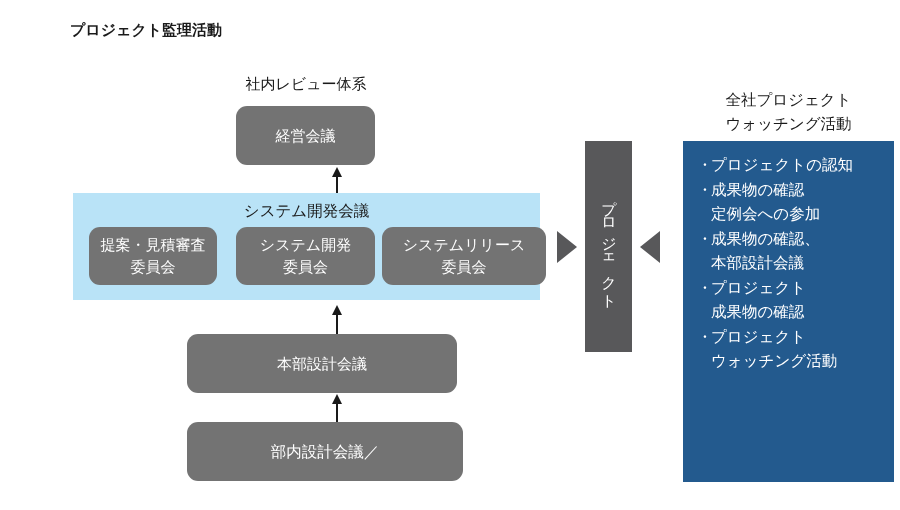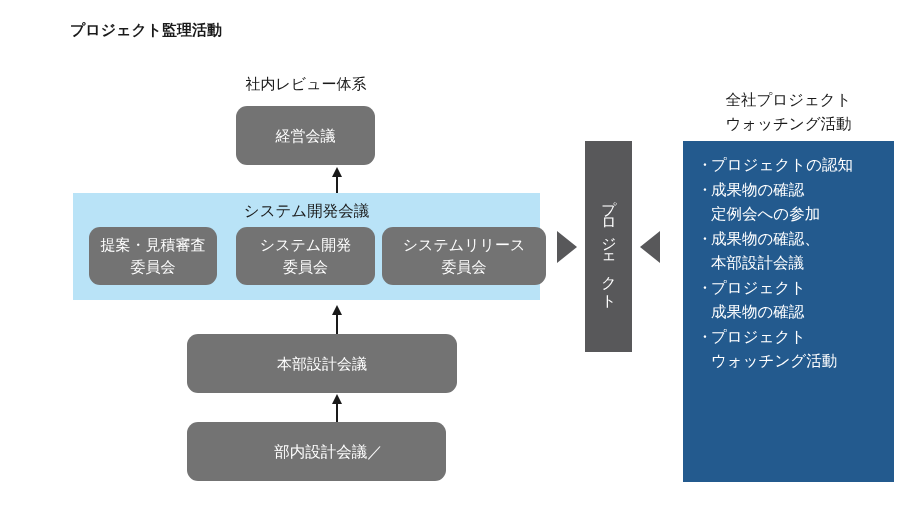--- a/index.html
+++ b/index.html
@@ -71,21 +71,21 @@
 
 <div class="abs dbox" style="left:155px; top:334px; width:270px; height:59px;">
   <span>本部設計会議</span>
 </div>
 
 <div class="abs" style="left:268px; top:394px; width:10px; height:28px;">
   <div class="arrow-head abs" style="left:0; top:0;"></div>
   <div class="arrow-line abs" style="left:4px; top:8px; height:20px;"></div>
 </div>
 
-<div class="abs dbox" style="left:155px; top:422px; width:235px; height:59px; font-size:15.5px;padding-left:24px;">
+<div class="abs dbox" style="left:155px; top:422px; width:276px; height:59px; font-size:15.5px;">
   <div>
     <div>部内設計会議／</div>
   </div>
 </div>
 
 <div class="abs tri-r" style="left:525px; top:231px;"></div>
 <div class="abs proj" style="left:553px; top:141px; width:47px; height:211px;">
   <span>プロジェクト</span>
 </div>
 <div class="abs tri-l" style="left:608px; top:231px;"></div>

